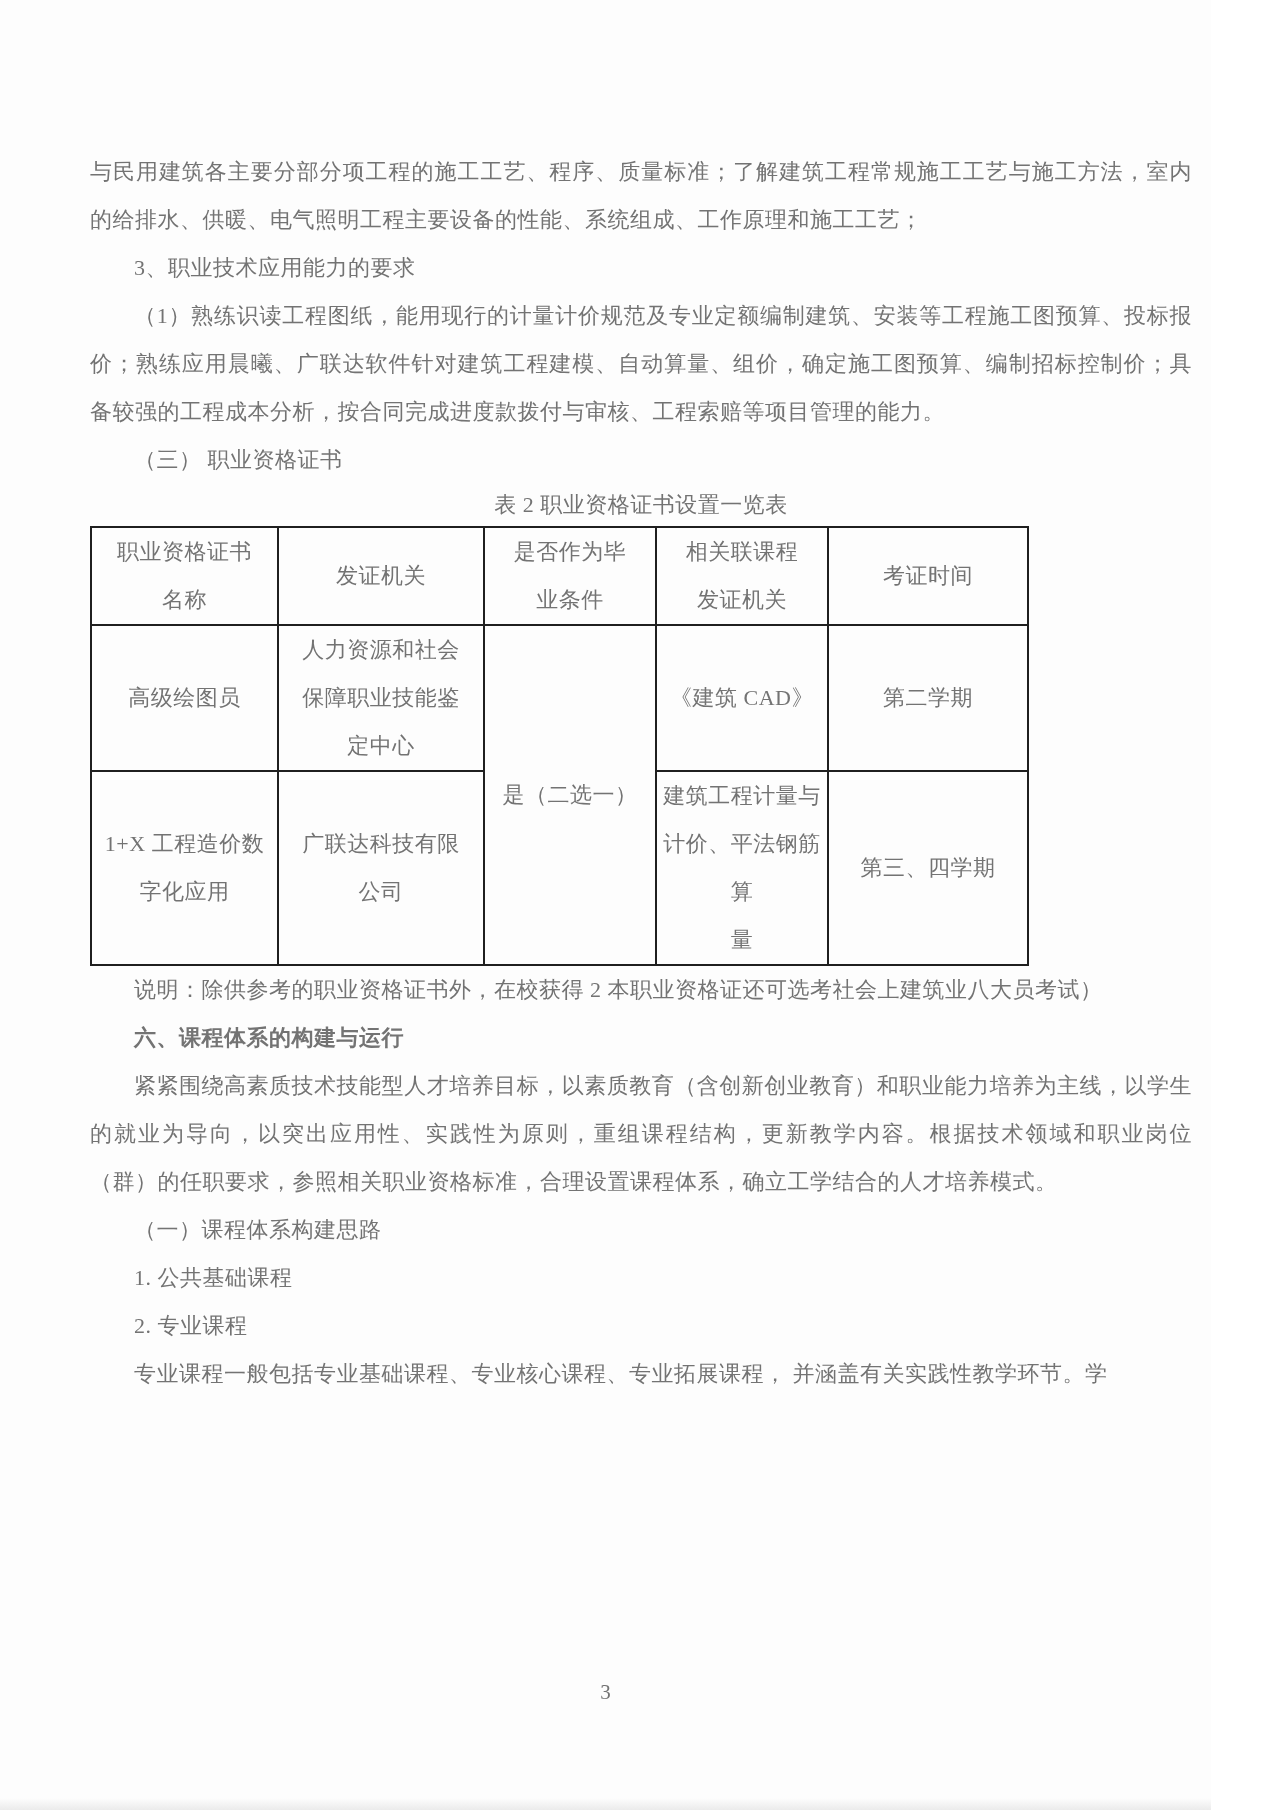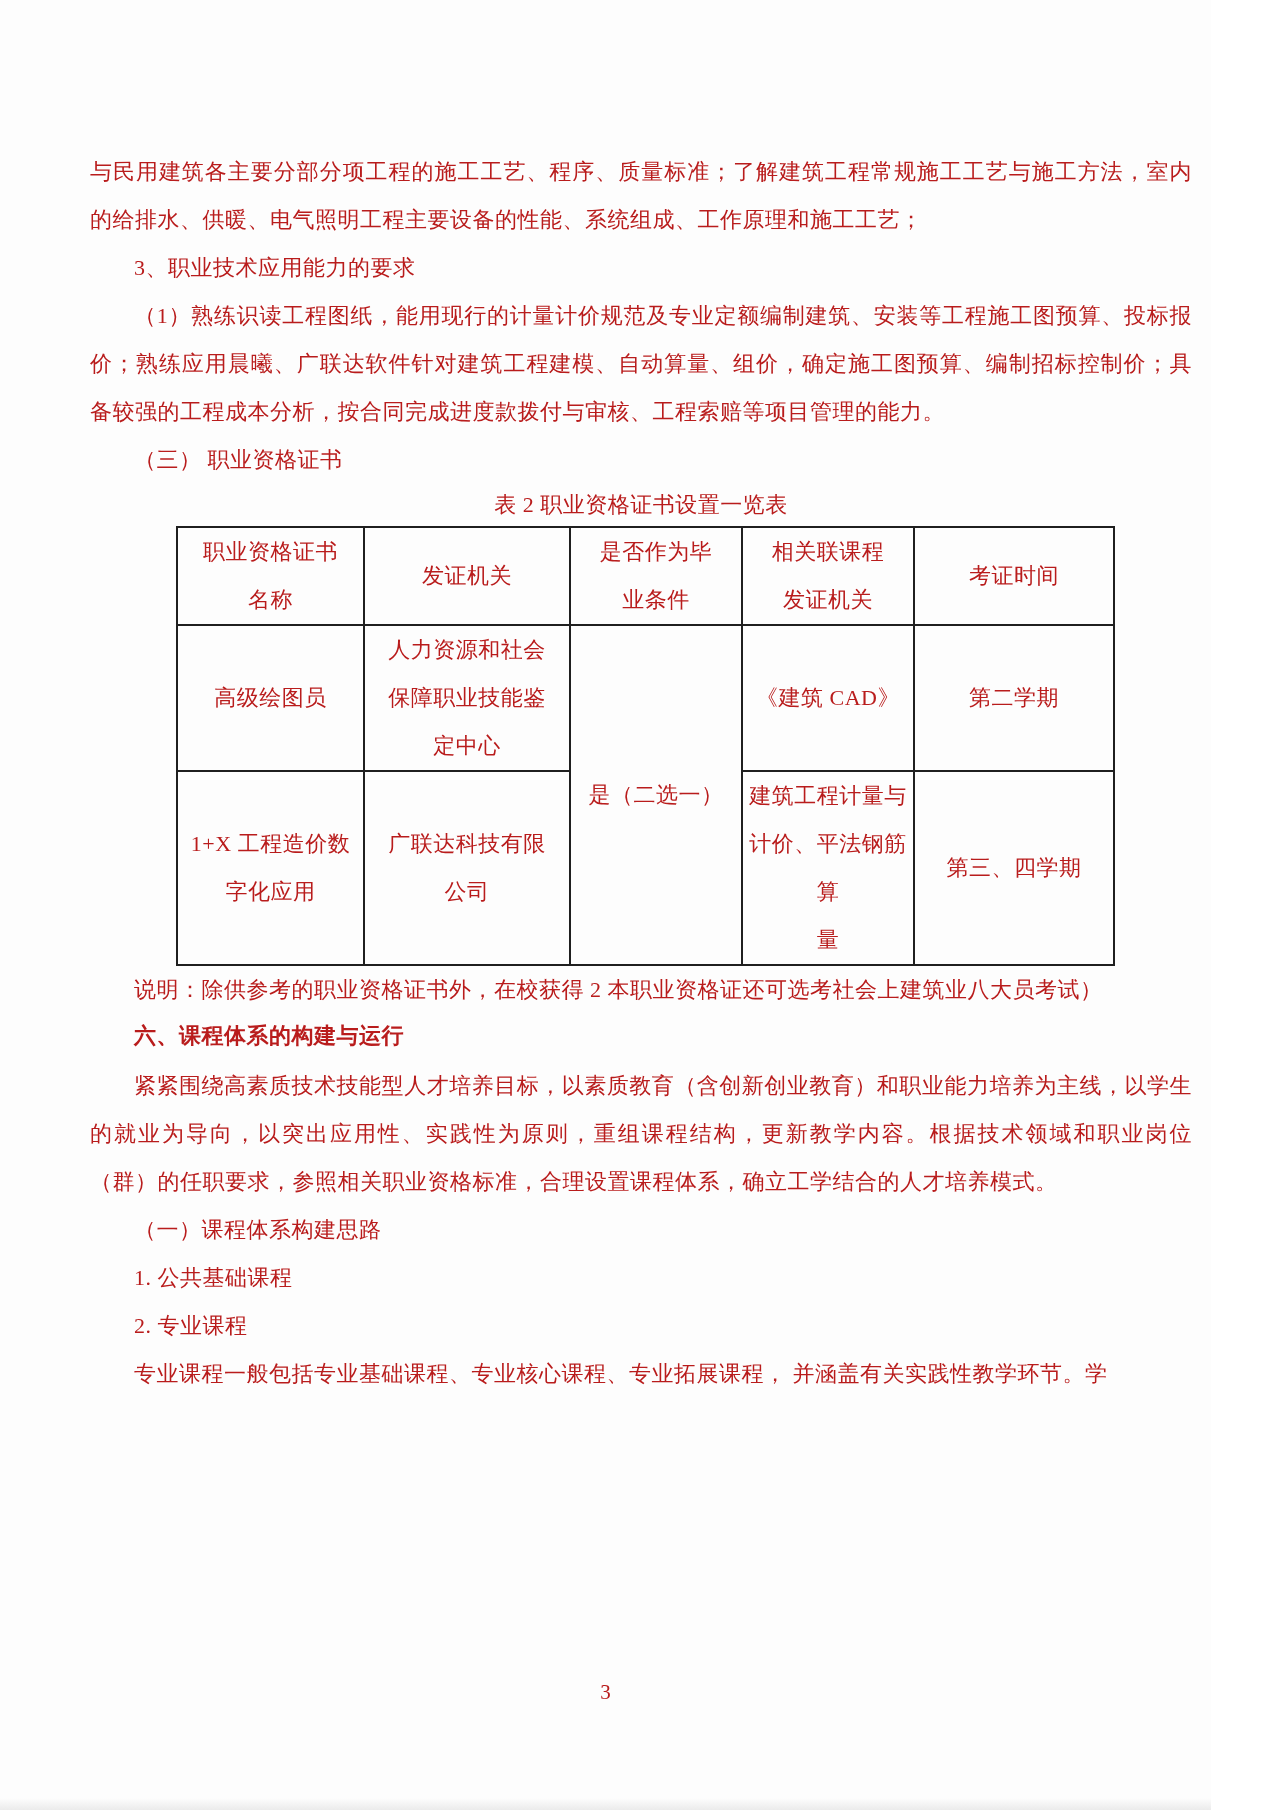--- a/index.html
+++ b/index.html
@@ -2,52 +2,51 @@
 <html><head>
 <meta charset="utf-8">
 <style>
   html, body { margin: 0; padding: 0; background: #ffffff; }
   .page {
     position: relative;
     width: 1211px;
     height: 1810px;
     background: #fdfdfd;
     font-family: "Liberation Serif", "DejaVu Serif", serif;
-    color: #b91c1c;
+    color: #737373;
     overflow: hidden;
   }
   .content {
     position: absolute;
     left: 90px;
     width: 1102px;
     top: 148px;
   }
   p.body {
     margin: 0;
     font-size: 22px;
     line-height: 48px;
     text-align: justify;
     letter-spacing: 0.5px;
   }
   p.indent { text-indent: 2em; }
   .heading-bold {
-    font-family: Liberation Mono, monospace;
+    font-family: Liberation Serif, serif;
     font-weight: 700;
   }
   .caption {
     line-height: 42px;
     font-size: 22px;
     text-align: center;
     letter-spacing: 0.5px;
   }
   table.cert-table {
     border-collapse: collapse;
     table-layout: fixed;
     width: 937px;
-    margin-left: 86px;
     padding-left: 44px;
   }
   table.cert-table th, table.cert-table td {
     border: 2px solid #1f1f1f;
     padding: 0 4px;
     text-align: center;
     vertical-align: middle;
     font-weight: normal;
     font-size: 22px;
     line-height: 48px;

